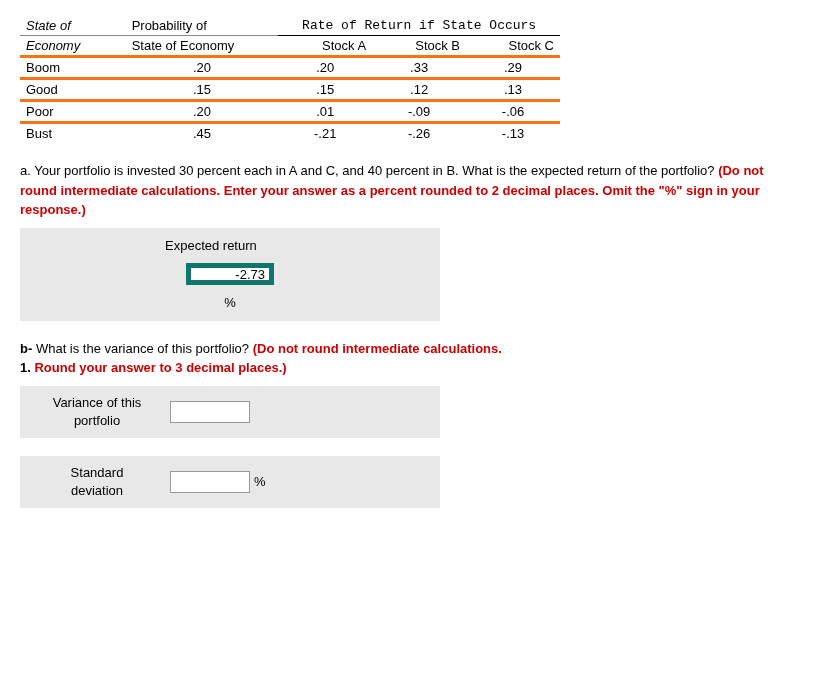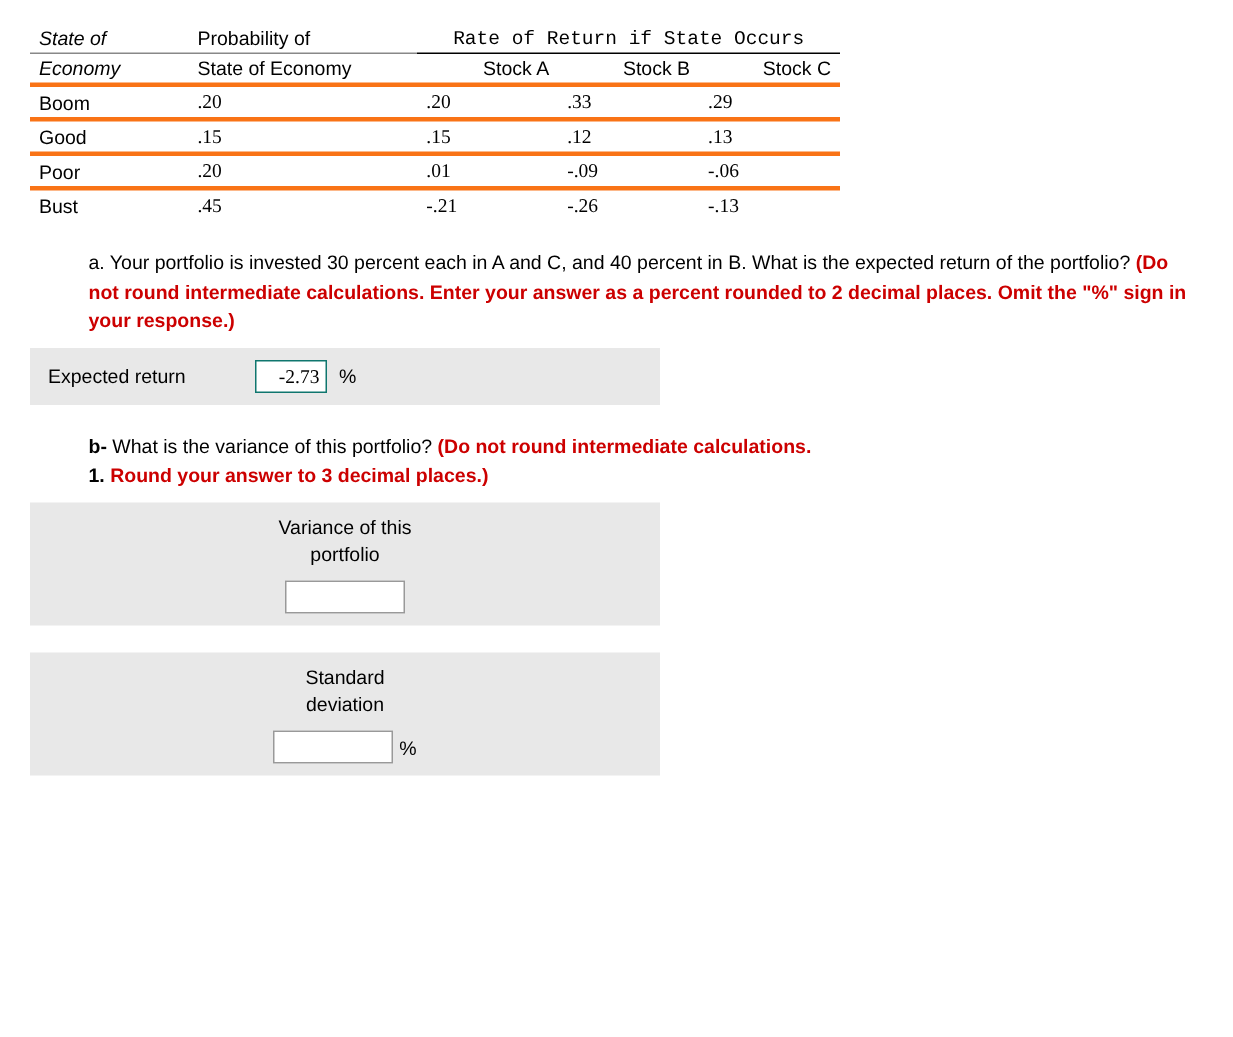--- a/index.html
+++ b/index.html
@@ -40,90 +40,87 @@
     .col-stocka { width: 80px; text-align: right; }
     .col-stockb { width: 80px; text-align: right; }
     .col-stockc { width: 80px; text-align: right; }
 
     .data-row td {
       padding: 2px 6px;
       border-top: 3px solid #f97316;
     }
 
     .data-row td.num {
-      text-align: left;
-      font-family: Liberation Serif, serif;
+      text-align: center;
     }
 
     .subheader-row td {
       padding: 2px 6px;
       font-weight: normal;
       border-top: 1px solid #888;
       border-bottom: 1px solid #888;
       margin-top: 36px;
     }
 
     
     .question-block {
       margin-top: 18px;
       margin-bottom: 10px;
       line-height: 1.5;
       max-width: 780px;
     }
 
     .question-text {
       margin-bottom: 8px;
-      margin-left: 39px;
     }
 
     .bold-red {
       font-weight: bold;
       color: #cc0000;
     }
 
     .answer-row {
       display: flex;
       align-items: center;
       background: #e8e8e8;
       padding: 8px 12px;
       width: 420px;
       margin-top: 6px;
       gap: 8px;
+      flex-direction: column;
     }
 
     .answer-label {
       font-size: 13px;
       min-width: 130px;
       text-align: left;
     }
 
     .answer-input {
-      border: 1px solid #0f766e;
-      width: 48px;
+      border: 5px solid #0f766e;
+      width: 88px;
       height: 22px;
       padding: 2px 4px;
       font-size: 13px;
       background: #fff;
       text-align: right;
-      font-family: Liberation Serif, serif;
     }
 
     .percent-sign {
       font-size: 13px;
     }
 
     .answer-row-2col {
       display: flex;
       align-items: center;
       background: #e8e8e8;
       padding: 8px 12px;
       width: 420px;
       margin-top: 6px;
       gap: 8px;
-      flex-direction: column;
     }
 
     .answer-label-2 {
       font-size: 13px;
       width: 130px;
       text-align: center;
       line-height: 1.4;
     }
 
     .answer-input-blank {

